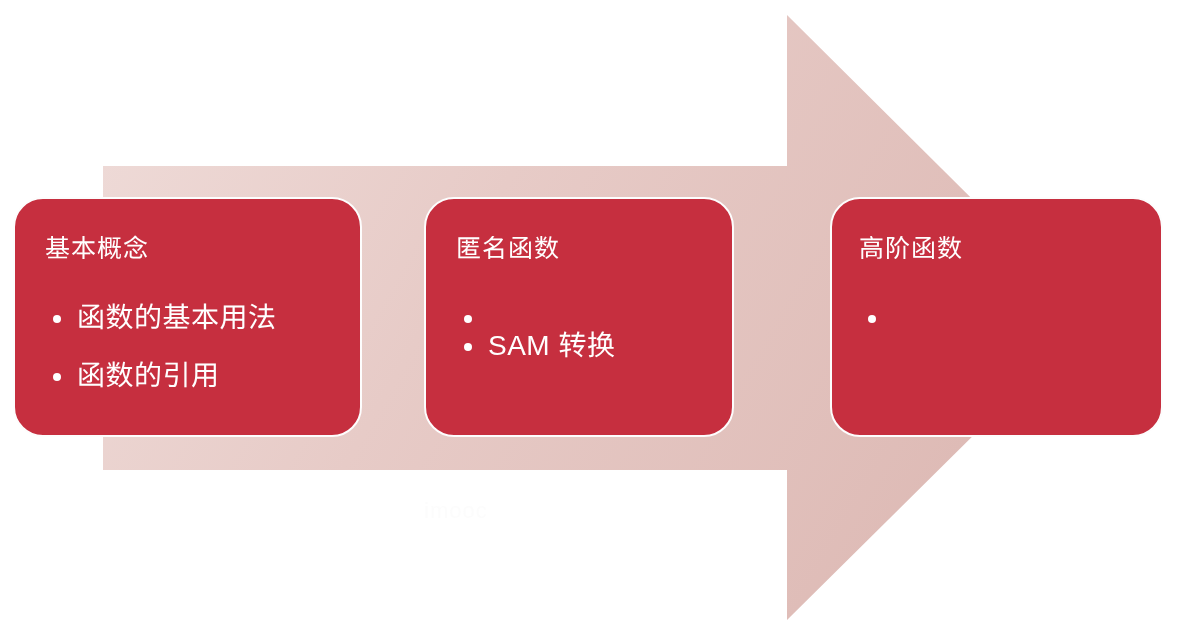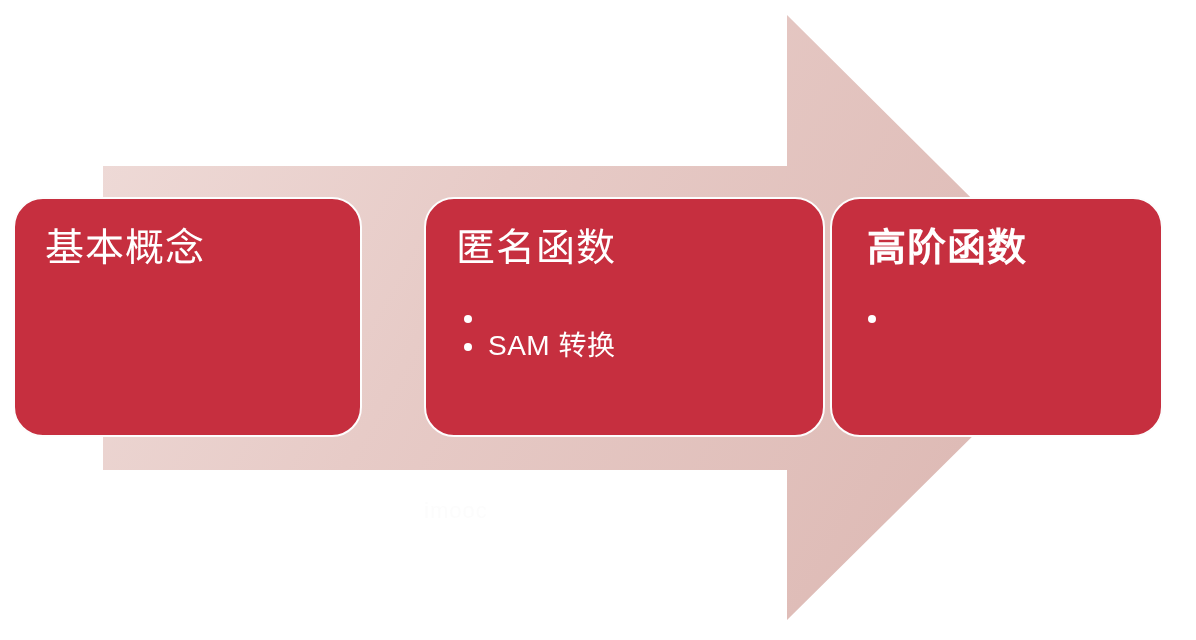--- a/index.html
+++ b/index.html
@@ -58,34 +58,34 @@
     top: 197px;
     height: 240px;
     box-sizing: border-box;
     background: #c62f3f;
     border: 2px solid #fdfdfd;
     border-radius: 30px;
     color: #ffffff;
     overflow: hidden;
   }
   #card-0 { left: 13px;  width: 349px; }
-  #card-1 { left: 424px; width: 401px; }
+  #card-1 { left: 424px; width: 310px; }
   #card-2 { left: 830px; width: 333px; }
 
   .card-title {
     position: absolute;
     left: 30px;
     top: 26px;
-    font-size: 39px;
+    font-size: 25px;
     line-height: 46px;
     font-weight: 400;
     letter-spacing: 1px;
     white-space: nowrap;
   }
-  #card-2 .card-title { left: 35px; font-weight: bold; }
+  #card-2 .card-title { left: 27px; }
 
   .card-bullets {
     position: absolute;
     left: 26px;
     top: 104px;
     right: 10px;
     margin: 0;
     padding: 0;
     list-style: none;
   }
@@ -124,20 +124,30 @@
       </linearGradient>
     </defs>
     <polygon points="103,166 787,166 787,15 1092,318 787,620 787,470 103,470" fill="url(#arrowGrad)"></polygon>
   </svg>
 
   <span class="watermark" id="watermark-top">imooc</span>
   <span class="watermark" id="watermark-bottom">imooc</span>
 
   <div class="card" id="card-0">
     <div class="card-title">基本概念</div>
+    <ul class="card-bullets">
+      <li class="bullet-item">
+        <span class="bullet-dot"></span>
+        <span>函数的基本用法</span>
+      </li>
+      <li class="bullet-item">
+        <span class="bullet-dot"></span>
+        <span>函数的引用</span>
+      </li>
+    </ul>
   </div>
 
   <div class="card" id="card-1">
     <div class="card-title">匿名函数</div>
     <ul class="card-bullets">
       <li class="bullet-item">
         <span class="bullet-dot"></span>
       </li>
       <li class="bullet-item">
         <span class="bullet-dot"></span>

